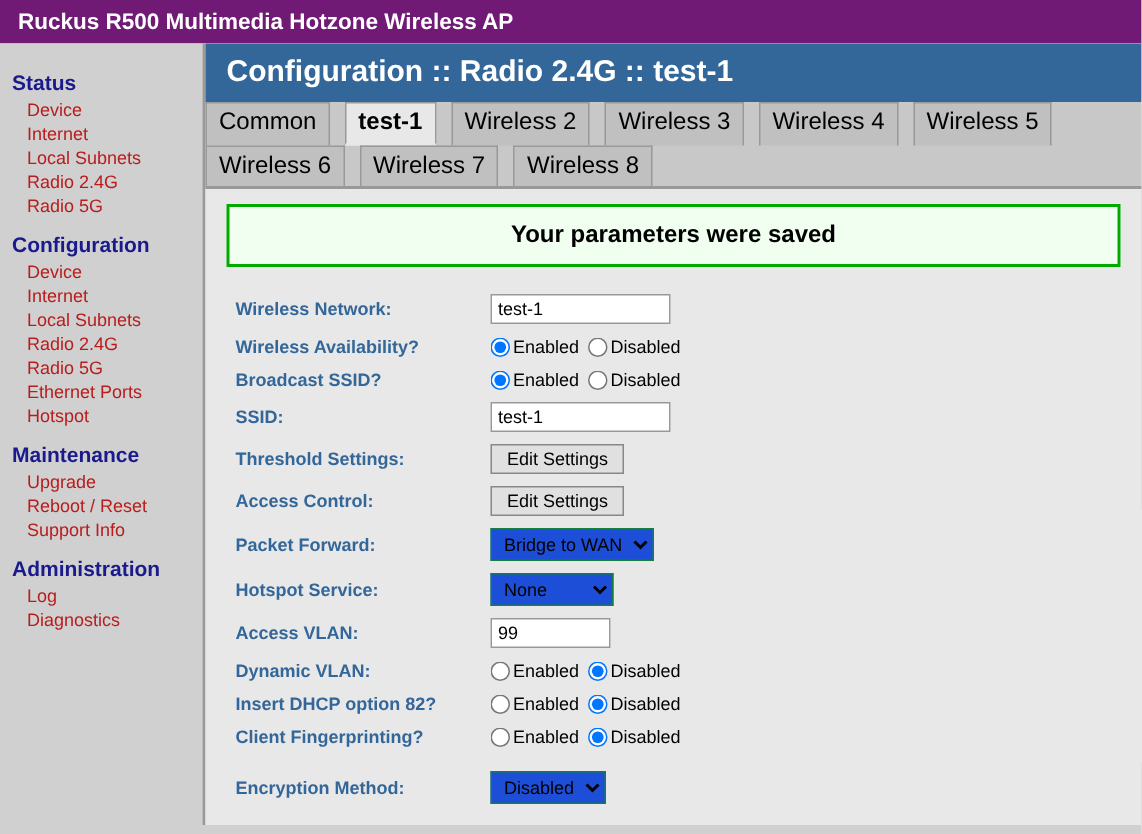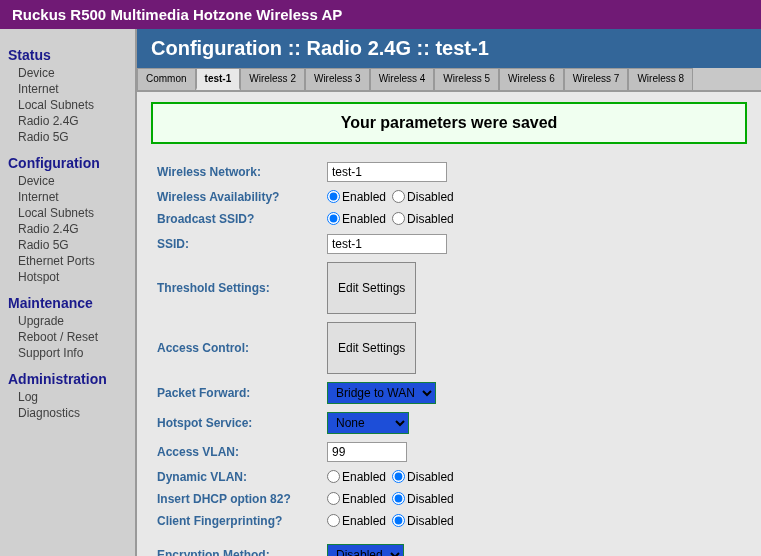--- a/index.html
+++ b/index.html
@@ -25,21 +25,21 @@
       flex-shrink: 0;
     }
     .sidebar-section-title {
       font-weight: bold;
       color: #1a1a8c;
       font-size: 14px;
       margin-top: 10px;
       margin-bottom: 2px;
     }
     .sidebar-item {
-      color: #404040;
+      color: #b91c1c;
       font-size: 12px;
       padding: 1px 4px 1px 10px;
       cursor: pointer;
       text-decoration: none;
       display: block;
     }
 
     
     #main {
       flex: 1;
@@ -58,26 +58,26 @@
 
     
     #tabs {
       display: flex;
       background: #c8c8c8;
       border-bottom: 2px solid #999;
       flex-wrap: wrap;
     }
     .tab {
       padding: 4px 8px;
-      font-size: 10px;
+      font-size: 16px;
       background: #c0c0c0;
       border: 1px solid #999;
       border-bottom: none;
       cursor: pointer;
-      margin-right: 0;
+      margin-right: 10px;
       color: #000;
     }
     .tab.active {
       background: #e8e8e8;
       font-weight: bold;
       border-bottom: 2px solid #e8e8e8;
     }
 
     
     #content {
@@ -113,34 +113,34 @@
       border: 1px solid #999;
       padding: 2px 4px;
       font-size: 12px;
       width: 120px;
       background: #fff;
     }
 
     button.edit-btn {
       background: #e0e0e0;
       border: 1px solid #888;
-      padding: 18px 10px;
+      padding: 2px 10px;
       font-size: 12px;
       cursor: pointer;
     }
 
     select.form-select {
       font-size: 12px;
       padding: 2px 4px;
       border: 1px solid #15803d;
       background: #1d4ed8;
     }
 
     .radio-group { display: flex; align-items: center; gap: 6px; }
-    .radio-group label { font-size: 12px; display: flex; align-items: flex-start; gap: 2px; cursor: pointer; }
+    .radio-group label { font-size: 12px; display: flex; align-items: flex-end; gap: 2px; cursor: pointer; }
 
     
     .section-gap td { height: 8px; }
   </style>
 </head>
 <body>
 
 <div id="title-bar">
   <span>Ruckus R500 Multimedia Hotzone Wireless AP</span>
 </div>

